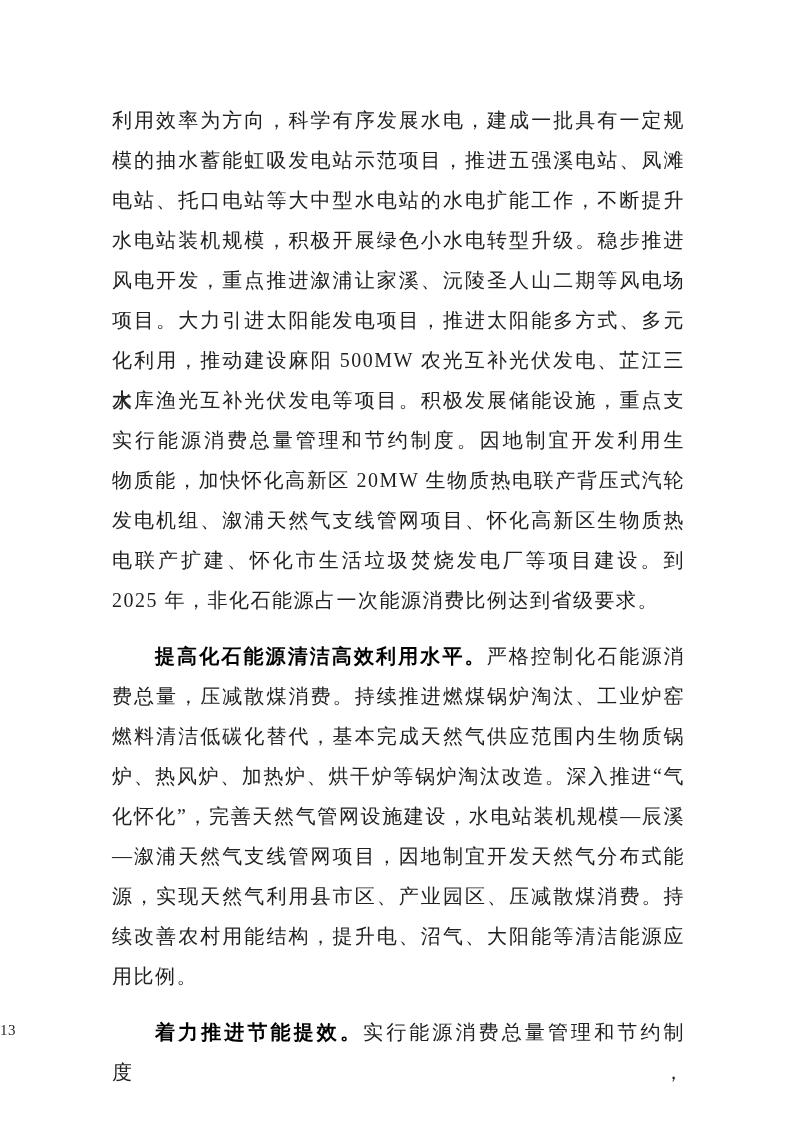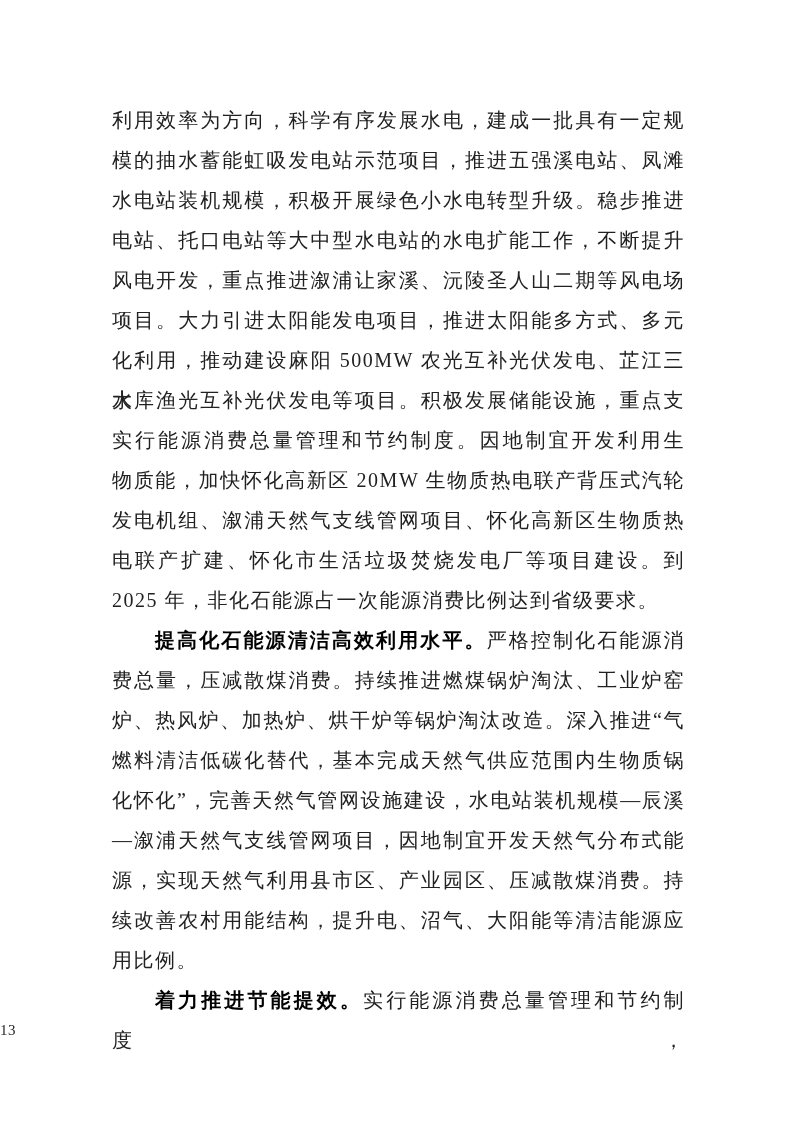--- a/index.html
+++ b/index.html
@@ -29,20 +29,21 @@
     letter-spacing: 1.5px;
     white-space: normal;
     text-align: left;
   }
   .line.justify {
     text-align: justify;
     text-align-last: justify;
   }
   .line.indent {
     text-indent: 43px;
+    margin-top: 16px;
   }
   .seg.bold {
     font-weight: bold;
     color: #000000;
   }
   .page-number {
     position: absolute;
     left: 0;
     right: 0;
     top: 1022px;
@@ -52,35 +53,35 @@
     letter-spacing: 0.5px;
   }
 </style>
 </head>
 <body>
 
 <div class="page">
   <div class="text-block" id="text-block">
       <div class="line justify"><span class="seg">利用效率为方向，科学有序发展水电，建成一批具有一定规</span></div>
       <div class="line justify"><span class="seg">模的抽水蓄能虹吸发电站示范项目，推进五强溪电站、凤滩</span></div>
+      <div class="line justify"><span class="seg">电站、托口电站等大中型水电站的水电扩能工作，不断提升</span></div>
       <div class="line justify"><span class="seg">水电站装机规模，积极开展绿色小水电转型升级。稳步推进</span></div>
-      <div class="line justify"><span class="seg">电站、托口电站等大中型水电站的水电扩能工作，不断提升</span></div>
       <div class="line justify"><span class="seg">风电开发，重点推进溆浦让家溪、沅陵圣人山二期等风电场</span></div>
       <div class="line justify"><span class="seg">项目。大力引进太阳能发电项目，推进太阳能多方式、多元</span></div>
       <div class="line justify"><span class="seg">化利用，推动建设麻阳 500MW 农光互补光伏发电、芷江三大</span></div>
       <div class="line justify"><span class="seg">水库渔光互补光伏发电等项目。积极发展储能设施，重点支</span></div>
       <div class="line justify"><span class="seg">实行能源消费总量管理和节约制度。因地制宜开发利用生</span></div>
       <div class="line justify"><span class="seg">物质能，加快怀化高新区 20MW 生物质热电联产背压式汽轮</span></div>
       <div class="line justify"><span class="seg">发电机组、溆浦天然气支线管网项目、怀化高新区生物质热</span></div>
       <div class="line justify"><span class="seg">电联产扩建、怀化市生活垃圾焚烧发电厂等项目建设。到</span></div>
       <div class="line"><span class="seg">2025 年，非化石能源占一次能源消费比例达到省级要求。</span></div>
       <div class="line justify indent"><span class="seg bold">提高化石能源清洁高效利用水平。</span><span class="seg">严格控制化石能源消</span></div>
       <div class="line justify"><span class="seg">费总量，压减散煤消费。持续推进燃煤锅炉淘汰、工业炉窑</span></div>
+      <div class="line justify"><span class="seg">燃料清洁低碳化替代，基本完成天然气供应范围内生物质锅</span></div>
       <div class="line justify"><span class="seg">炉、热风炉、加热炉、烘干炉等锅炉淘汰改造。深入推进“气</span></div>
-      <div class="line justify"><span class="seg">燃料清洁低碳化替代，基本完成天然气供应范围内生物质锅</span></div>
       <div class="line justify"><span class="seg">化怀化”，完善天然气管网设施建设，水电站装机规模—辰溪</span></div>
       <div class="line justify"><span class="seg">—溆浦天然气支线管网项目，因地制宜开发天然气分布式能</span></div>
       <div class="line justify"><span class="seg">源，实现天然气利用县市区、产业园区、压减散煤消费。持</span></div>
       <div class="line justify"><span class="seg">续改善农村用能结构，提升电、沼气、大阳能等清洁能源应</span></div>
       <div class="line"><span class="seg">用比例。</span></div>
       <div class="line justify indent"><span class="seg bold">着力推进节能提效。</span><span class="seg">实行能源消费总量管理和节约制度，</span></div>
     </div>
   <div class="page-number">13</div>
 </div>
 

